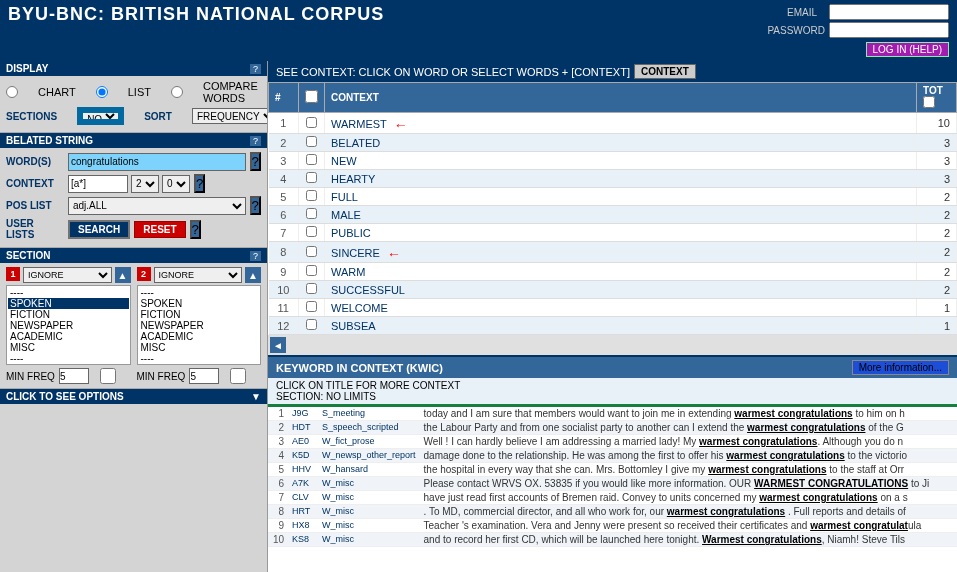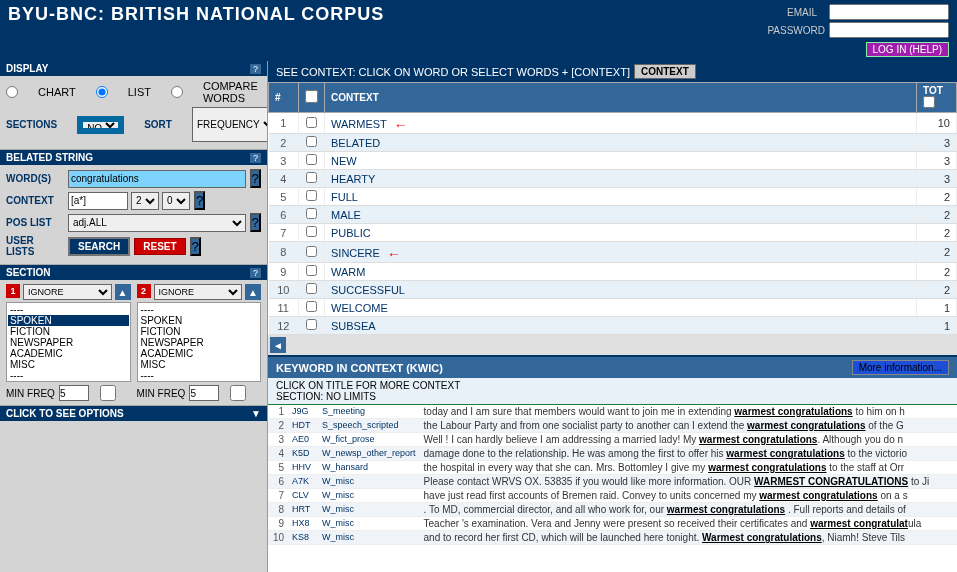--- a/index.html
+++ b/index.html
@@ -192,21 +192,21 @@
       font-weight: bold;
       padding: 3px 8px;
       display: flex;
       justify-content: space-between;
       align-items: center;
     }
     #kwic-info {
       background: #e8f0f8;
       padding: 2px 8px;
       font-size: 10px;
-      border-bottom: 1px solid #15803d;
+      border-bottom: 3px solid #15803d;
     }
     .kwic-table-container { overflow-y: auto; flex: 1; }
     table.kwic-table {
       width: 100%;
       border-collapse: collapse;
       font-size: 10px;
     }
     table.kwic-table td {
       padding: 1px 4px;
       border-bottom: 1px solid #eee;
@@ -274,21 +274,21 @@
         <span>LIST</span>
         <input type="radio" name="display" style="">
         <span>COMPARE WORDS</span>
       </div>
       <div class="display-row">
         <span style="font-weight:bold;color:#003366;font-size:10px;">SECTIONS</span>
         <select style="height:18px;font-size:10px;border:6px solid #0369a1;">
           <option>NO</option>
         </select>
         <span style="font-weight:bold;color:#003366;font-size:10px;">SORT</span>
-        <select style="height:35px;font-size:10px;border:1px solid #666;">
+        <select style="height:16px;font-size:10px;border:1px solid #666;">
           <option>FREQUENCY</option>
         </select>
       </div>
     </div>
 
     <div class="section-header">
       <span>BELATED STRING</span>
       <button class="help-btn">?</button>
     </div>
     <div class="search-section">

